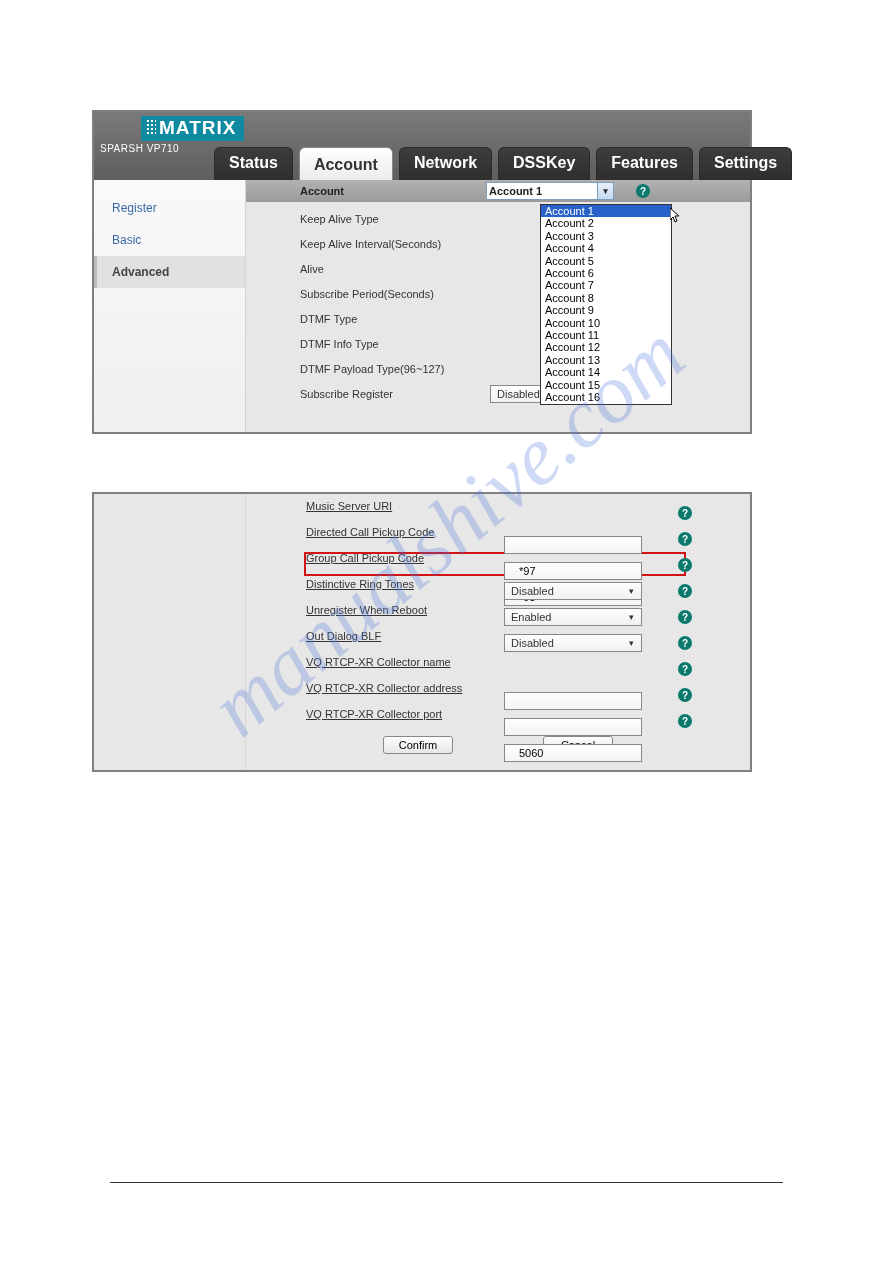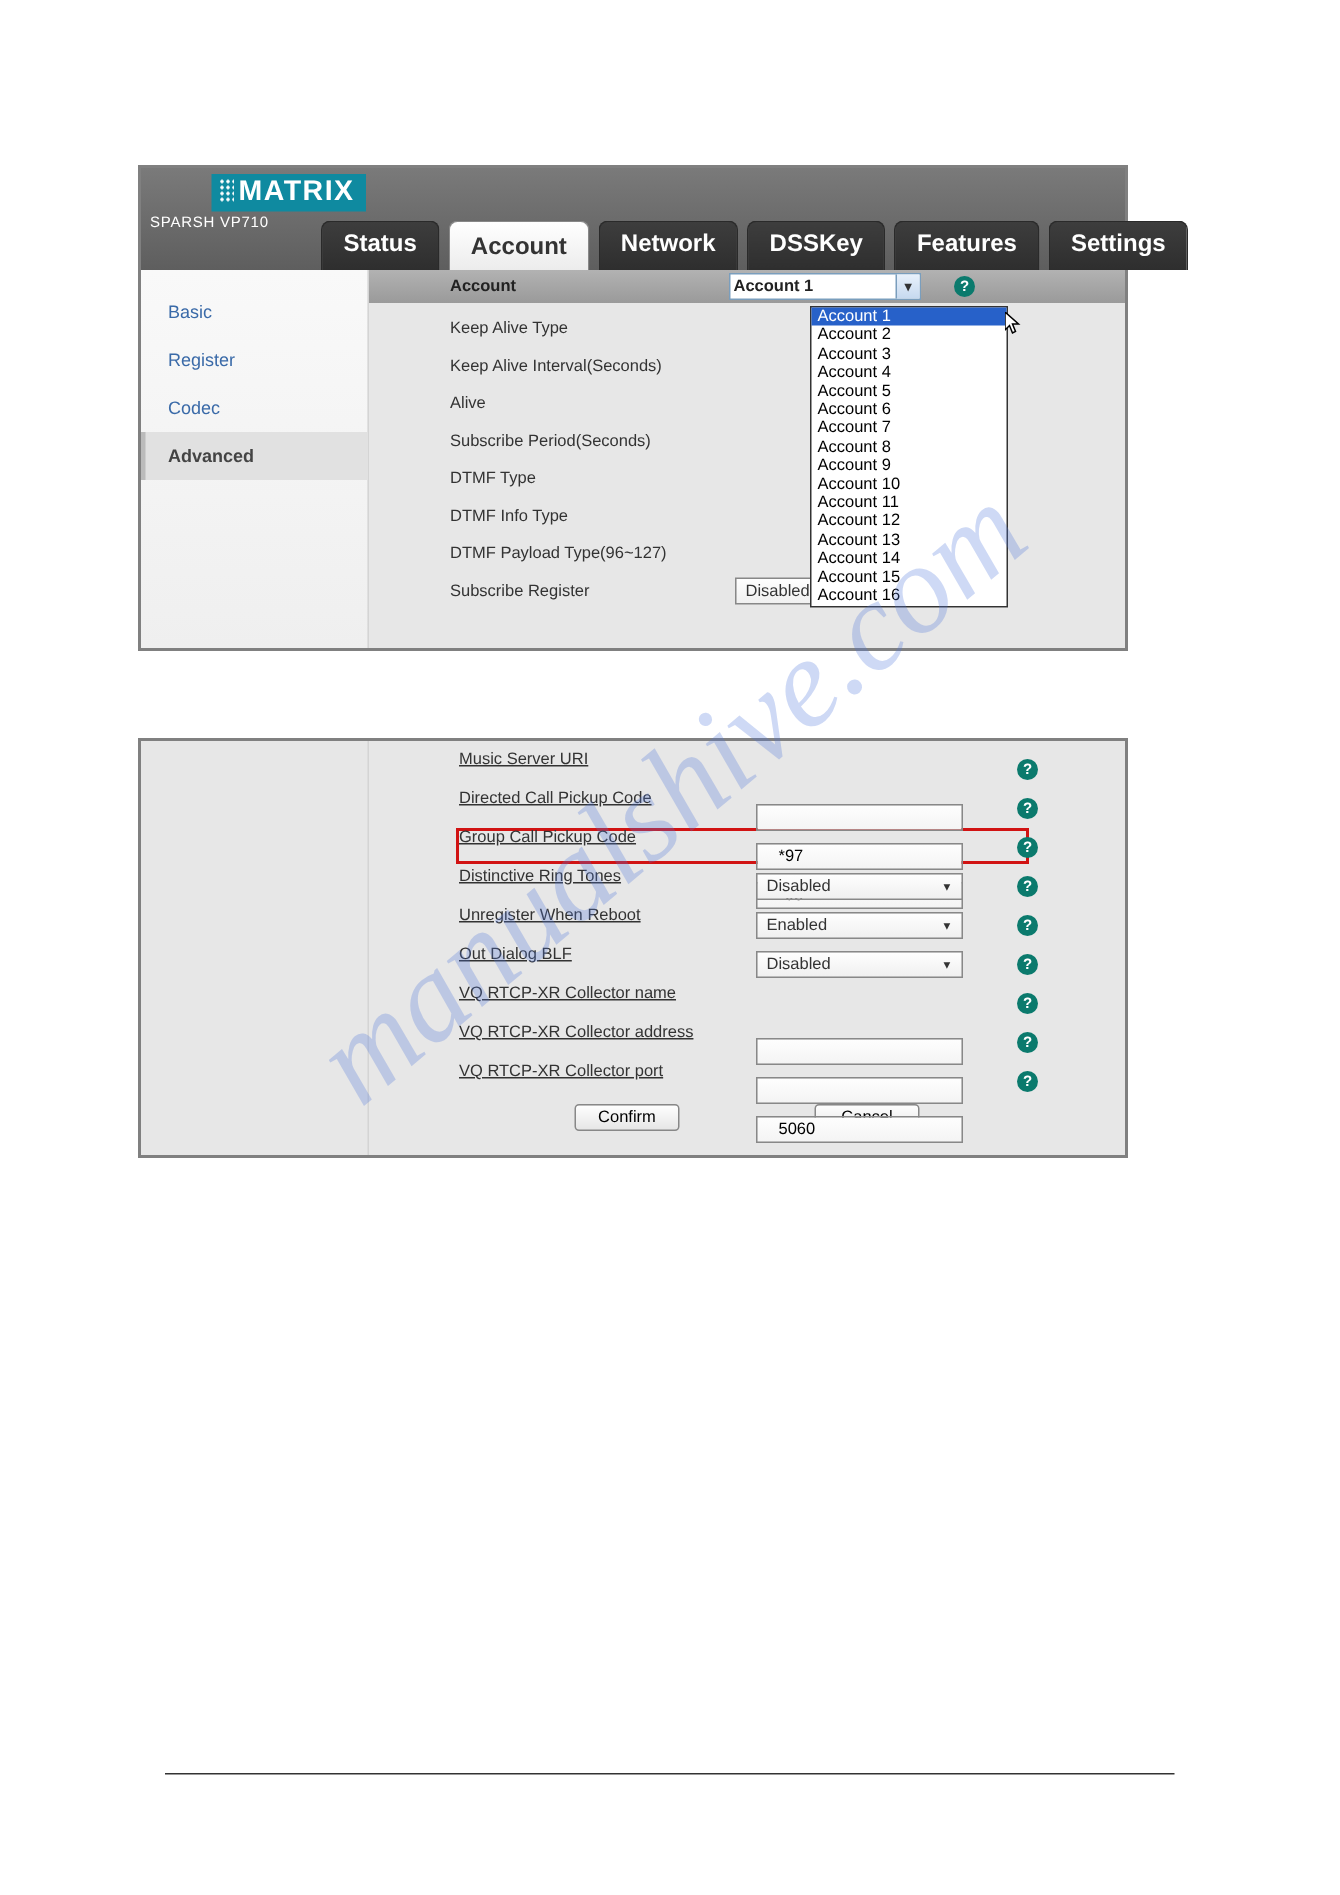--- a/index.html
+++ b/index.html
@@ -269,23 +269,22 @@
         <div class="tab">Status</div>
         <div class="tab active">Account</div>
         <div class="tab">Network</div>
         <div class="tab">DSSKey</div>
         <div class="tab">Features</div>
         <div class="tab">Settings</div>
       </div>
     </div>
     <div class="p1-body">
       <div class="sidebar">
+        <div class="side-item">Register</div>
         <div class="side-item">Basic</div>
-        <div class="side-item">Register</div>
-        <div class="side-item">Codec</div>
         <div class="side-item active">Advanced</div>
       </div>
       <div class="content1">
         <div class="c1-headrow">
           <span>Account</span>
           <div class="sel-small" style="left:240px; top:2px;">
             <span>Account 1</span>
             <span class="arrow">▾</span>
           </div>
           <span class="help">?</span>

